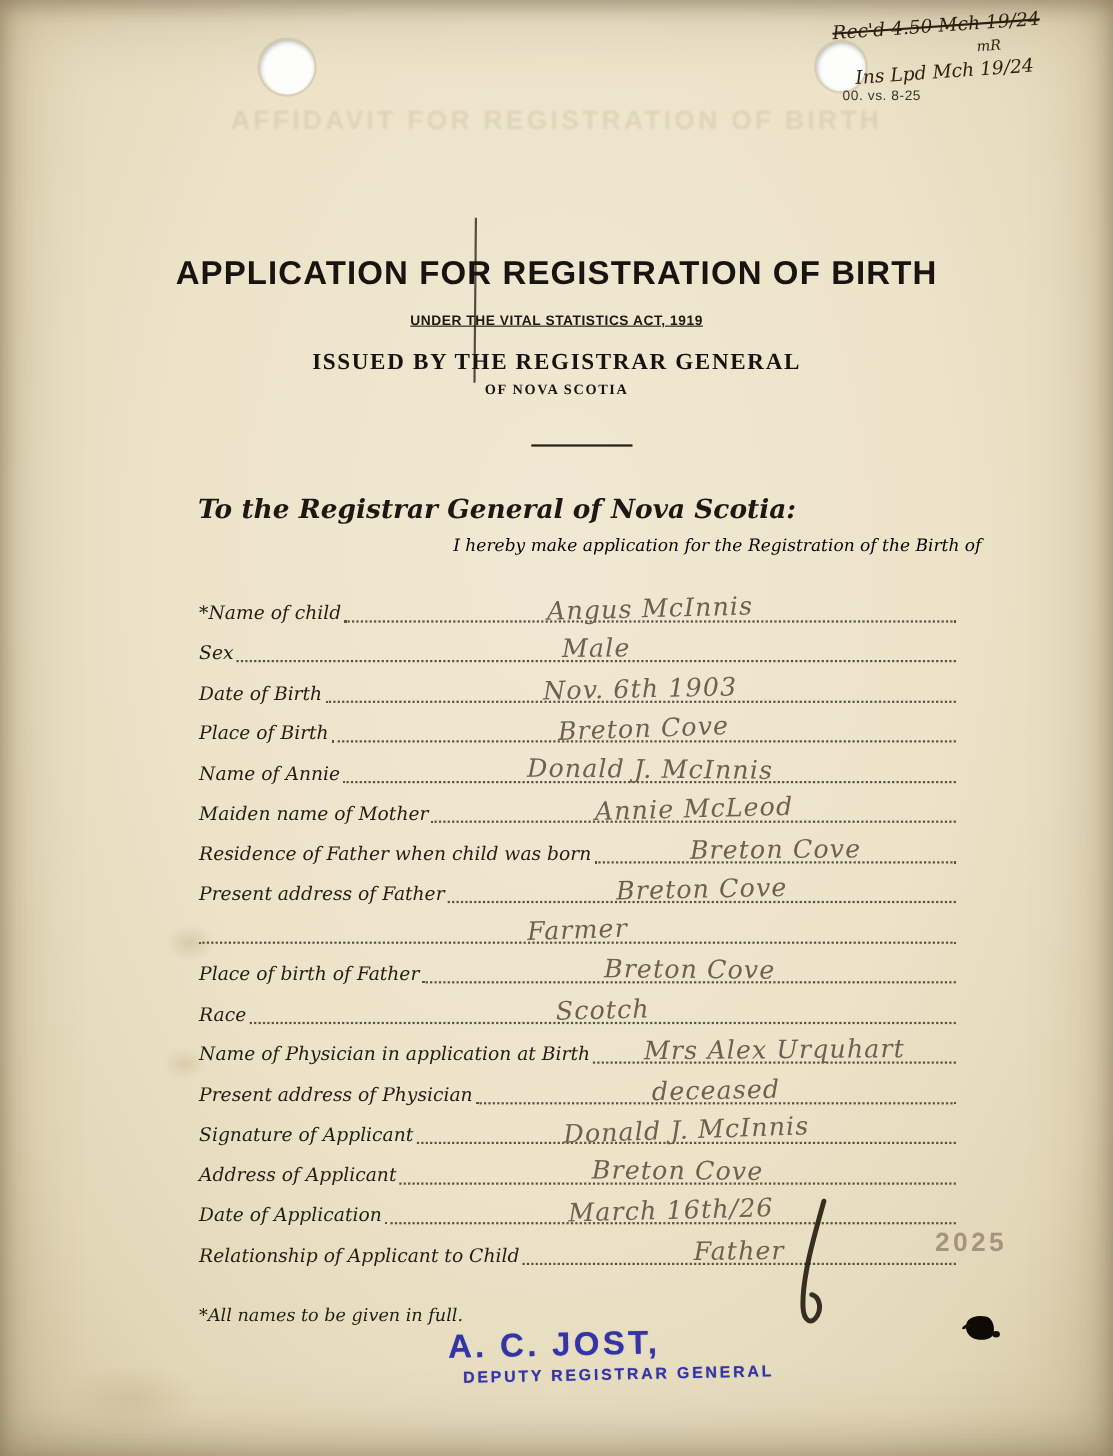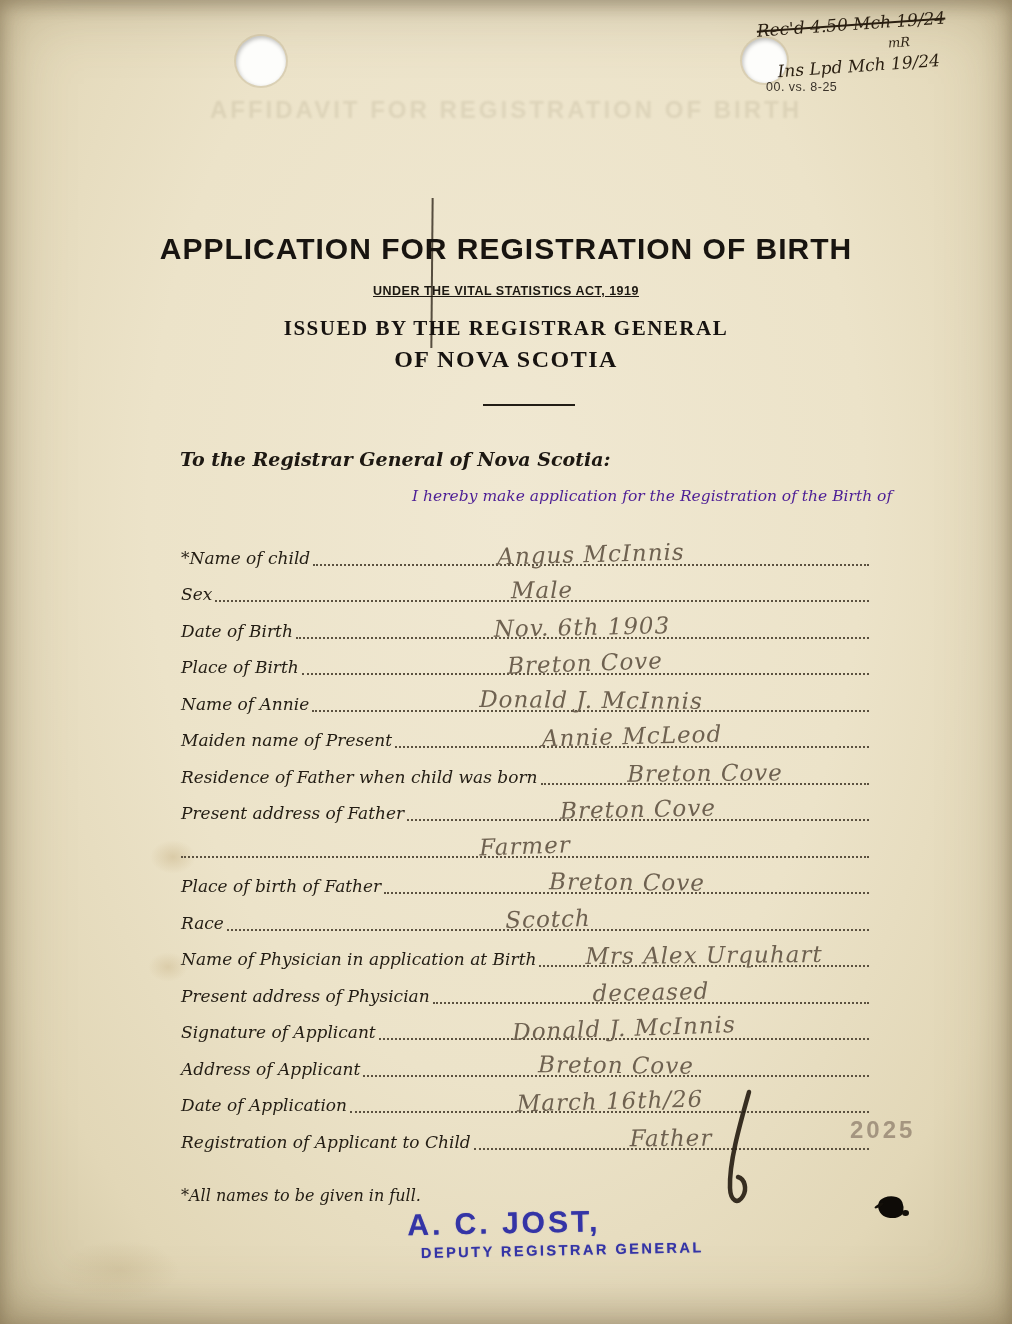--- a/index.html
+++ b/index.html
@@ -23,25 +23,25 @@
   #hole-right{left:742px;top:38px;width:45px;height:45px;}
 
   
   #ghost-title{top:96px;font-weight:bold;font-size:24px;letter-spacing:3px;
     color:#8d8160;opacity:.16;filter:blur(1px);}
 
   
   #title{top:232px;font-weight:bold;font-size:30px;letter-spacing:1px;color:#181410;}
   #subtitle{top:284px;font-weight:bold;font-size:12.5px;letter-spacing:.5px;color:#1c1812;text-decoration:underline;}
   #issuer1{top:316px;font-family:"Liberation Serif",serif;font-weight:bold;font-size:21px;letter-spacing:1.5px;color:#171310;}
-  #issuer2{top:346px;font-family:"Liberation Serif",serif;font-weight:bold;font-size:24px;letter-spacing:1.5px;color:#171310;}
+  #issuer2{top:346px;font-family:"Liberation Serif",serif;font-weight:bold;font-size:13px;letter-spacing:1.5px;color:#171310;}
   #divider{top:404px;left:483px;width:92px;height:2px;background:#221d15;}
 
-  #salutation{top:448px;left:180px;font-family:"DejaVu Serif",serif;font-style:italic;font-weight:bold;font-size:19px;color:#1d1812;}
-  #app-line{top:487px;left:412px;font-family:"DejaVu Serif",serif;font-style:italic;font-size:15.5px;color:#4c1d95;}
+  #salutation{top:448px;left:180px;font-family:"DejaVu Serif",serif;font-style:italic;font-weight:bold;font-size:24px;color:#1d1812;}
+  #app-line{top:487px;left:412px;font-family:"DejaVu Serif",serif;font-style:italic;font-size:15.5px;color:#000000;}
 
   
   #form-fields{position:absolute;top:529px;left:181px;width:688px;}
   .row{display:flex;align-items:flex-end;height:36.5px;text-align:right;}
   .lbl{font-family:"DejaVu Serif",serif;font-style:italic;font-size:17px;color:#231d14;
        white-space:nowrap;padding-right:3px;transform:translateY(2px);}
   .fill{flex:1;position:relative;height:100%;border-bottom:2px dotted #5b5140;}
   .val{position:absolute;left:50%;bottom:-3px;white-space:nowrap;
        font-size:23px;letter-spacing:1px;}
   .hw{font-family:"DejaVu Serif",serif;font-style:italic;color:#6e6150;}
@@ -139,21 +139,21 @@
         <span class="val hw" style="transform: translate(-50%, 0px) rotate(-2deg);">Breton Cove</span>
       </span>
     </div>
     <div class="row">
       <span class="lbl">Name of Annie</span>
       <span class="fill">
         <span class="val hw" style="transform: translate(-50%, 0px) rotate(0.5deg);">Donald J. McInnis</span>
       </span>
     </div>
     <div class="row">
-      <span class="lbl">Maiden name of Present</span>
+      <span class="lbl">Maiden name of Mother</span>
       <span class="fill">
         <span class="val hw" style="transform: translate(-50%, 0px) rotate(-1.5deg);">Annie McLeod</span>
       </span>
     </div>
     <div class="row">
       <span class="lbl">Residence of Father when child was born</span>
       <span class="fill">
         <span class="val hw" style="transform: translate(-50%, 0px) rotate(-0.5deg);">Breton Cove</span>
       </span>
     </div>
@@ -204,21 +204,21 @@
         <span class="val hw" style="transform: translate(-50%, 0px) rotate(0.5deg);">Breton Cove</span>
       </span>
     </div>
     <div class="row">
       <span class="lbl">Date of Application</span>
       <span class="fill">
         <span class="val hw" style="transform: translate(-50%, 0px) rotate(-1.5deg);">March 16th/26</span>
       </span>
     </div>
     <div class="row">
-      <span class="lbl">Registration of Applicant to Child</span>
+      <span class="lbl">Relationship of Applicant to Child</span>
       <span class="fill">
         <span class="val hw" style="transform: translate(-50%, 0px) rotate(-0.5deg);">Father</span>
       </span>
     </div>
   </div>
 
 <div class="abs" id="footnote">*All names to be given in full.</div>
 
 <div class="abs" id="file-number">2025</div>
 

